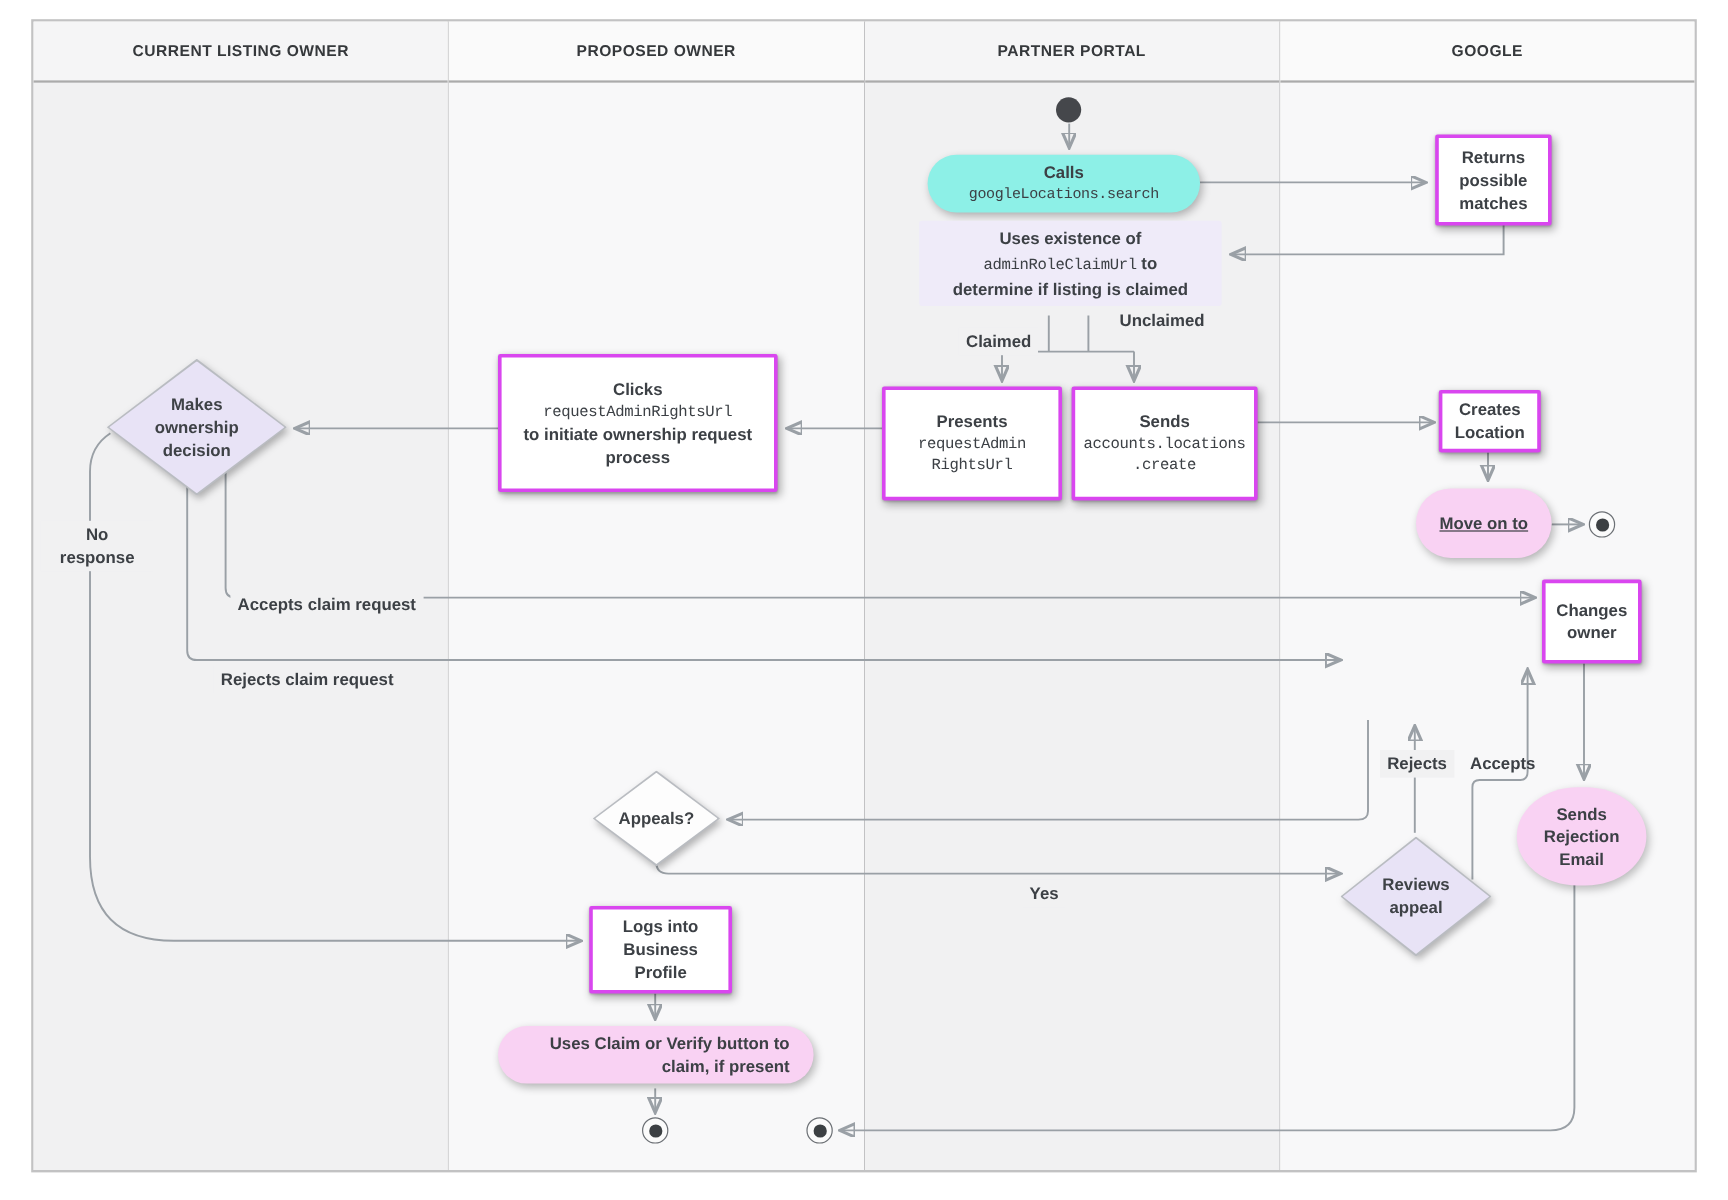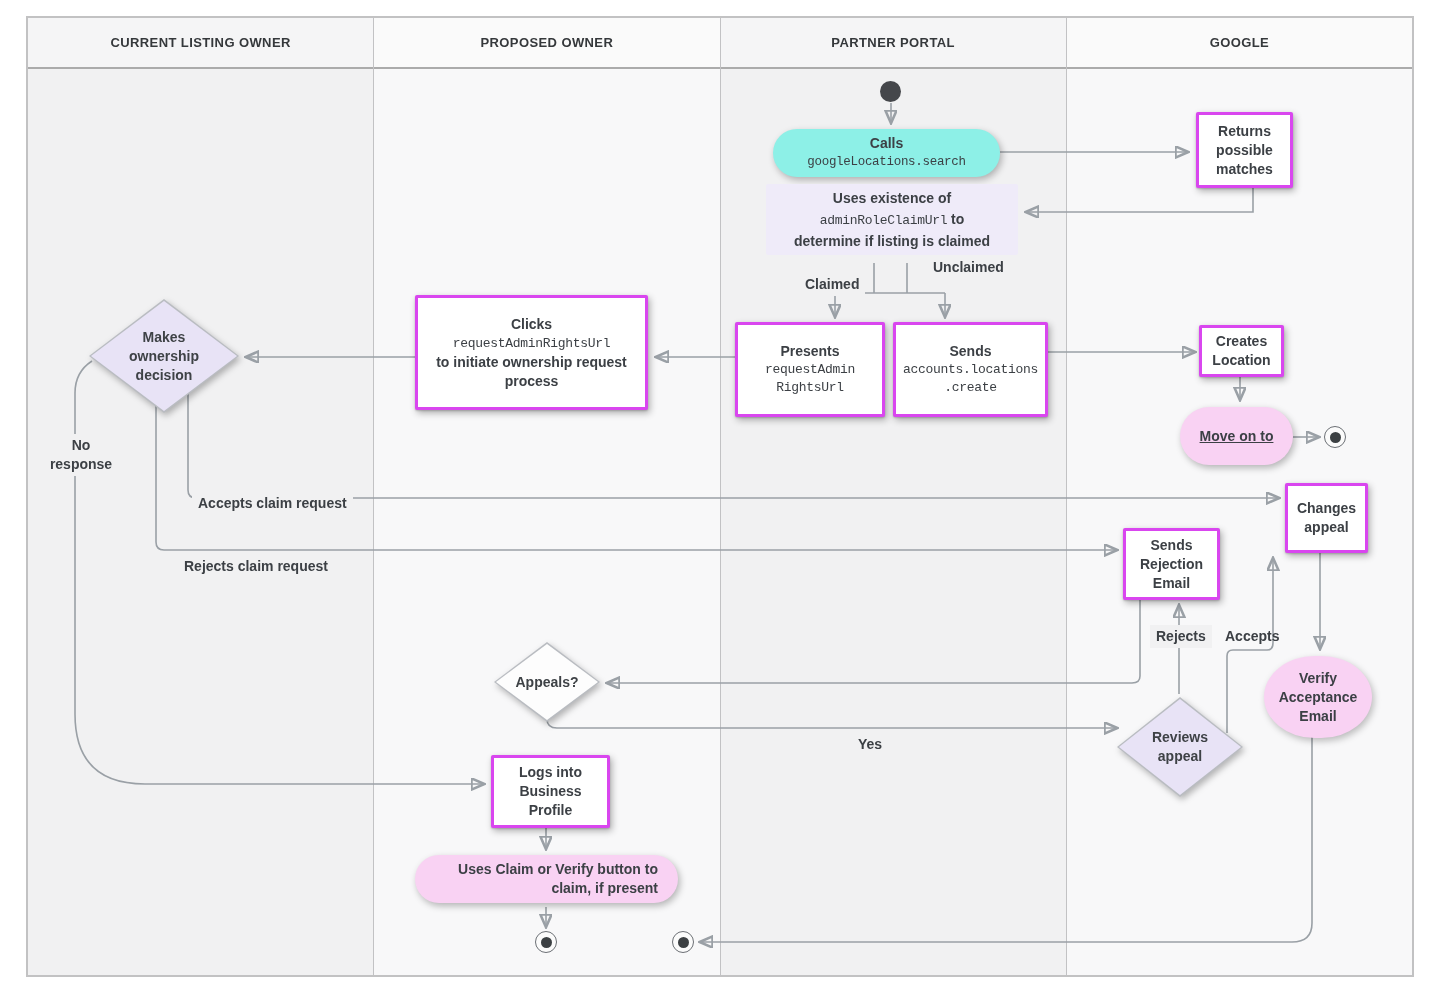--- a/index.html
+++ b/index.html
@@ -166,32 +166,29 @@
     <div class="din">
         <span style="width:92px;">Makes ownership decision</span>
       </div>
   </div>
 
   <div class="elabel mask-dark" style="left:34px;top:434px;width:82px;">No response</div>
   <div class="elabel mask-dark" style="left:192px;top:492px;">Accepts claim request</div>
   <div class="elabel mask-dark" style="left:178px;top:555px;">Rejects claim request</div>
 
   <div class="node box" style="left:1285px;top:483px;width:83px;height:70px;padding:2px 8px;">
-    <span>Changes appeal</span>
-  </div>
-
-  <div class="node box" style="left:1123px;top:528px;width:97px;height:72px;padding:2px 10px;">
-    <span>Sends Rejection Email</span>
-  </div>
+    <span>Changes owner</span>
+  </div>
+
 
   <div class="elabel mask-dark" style="left:1150px;top:625px;">Rejects</div>
   <div class="elabel" style="left:1219px;top:625px;">Accepts</div>
 
   <div class="node blob" style="left:1264px;top:656px;width:108px;height:82px;">
-    <span style="width:96px;">Verify Acceptance Email</span>
+    <span style="width:96px;">Sends Rejection Email</span>
   </div>
 
   <div class="dia white" style="left:494px;top:642px;width:106px;height:80px;">
     <div class="dout"></div>
     <div class="din">
         <span>Appeals?</span>
       </div>
   </div>
 
   <div class="elabel mask-dark" style="left:852px;top:733px;">Yes</div>

